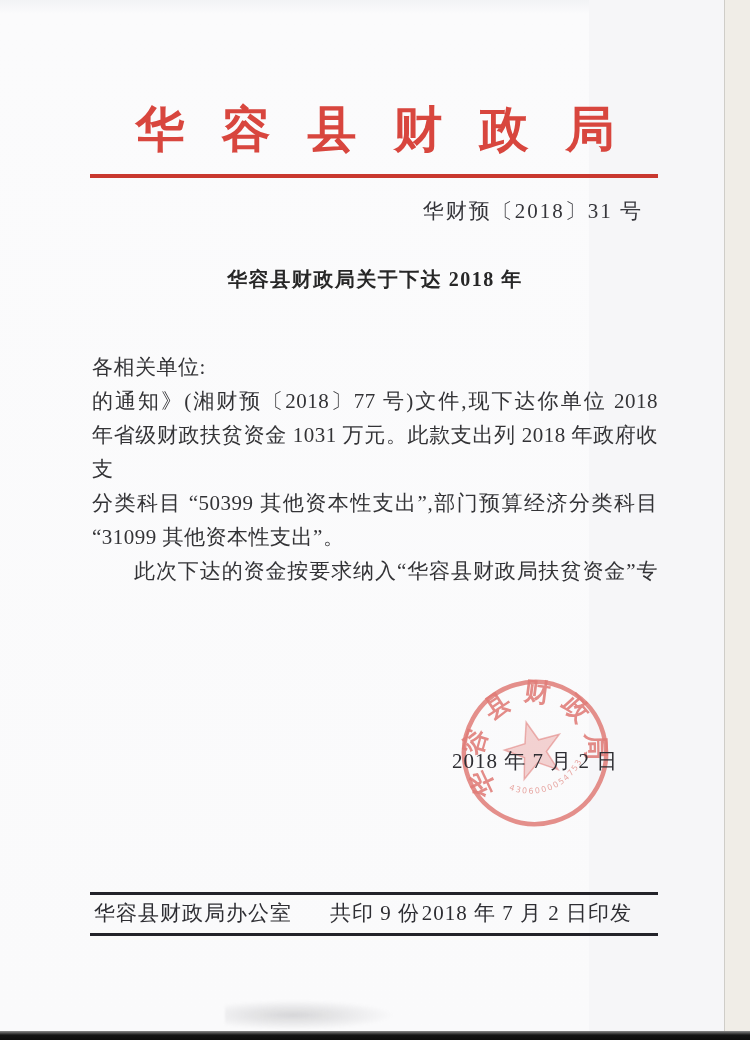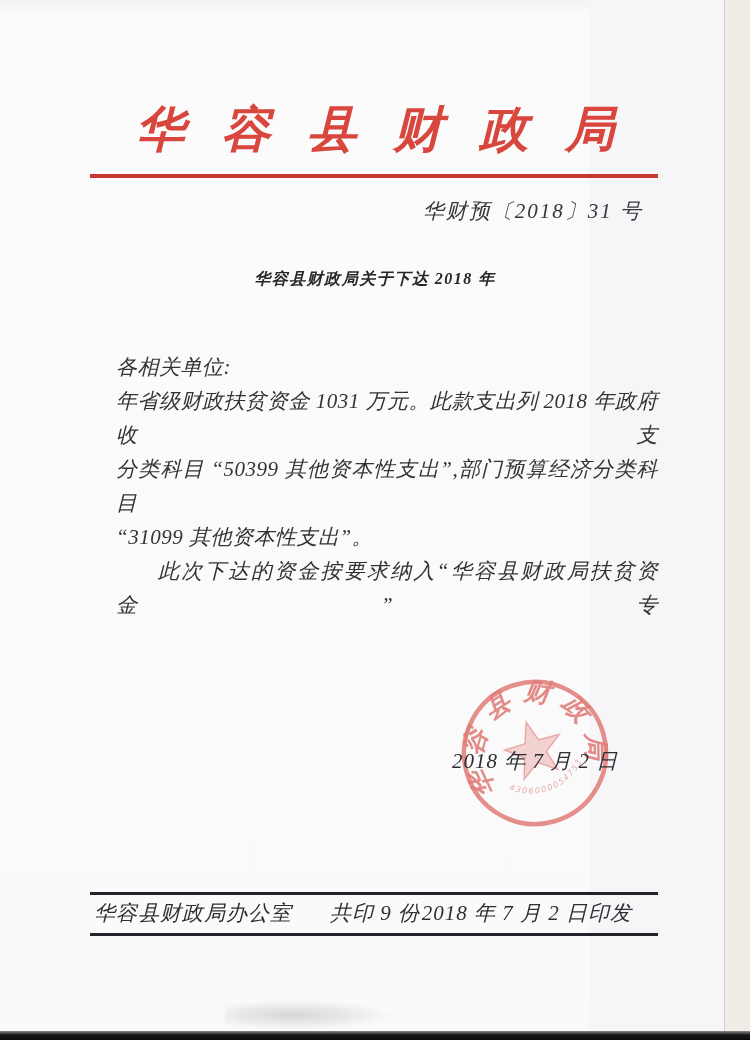--- a/index.html
+++ b/index.html
@@ -4,21 +4,20 @@
 <style>
   html,body{margin:0;padding:0;}
   body{
     width:750px;height:1040px;position:relative;overflow:hidden;
     background:#f6f6f8;
     font-family:"Liberation Serif","DejaVu Serif",serif;
   }
   .page{
     position:absolute;left:0;top:0;width:589px;height:1040px;
     background:linear-gradient(180deg,#f2f3f5 0px,#fbfbfc 14px,#fafafb 100%);
-    font-style:italic;
   }
   .scan-edge-right{
     position:absolute;left:724px;top:0;width:26px;height:1040px;
     background:#f0ede7;border-left:1px solid #cfcdc8;
   }
   .scan-bar-bottom{
     position:absolute;left:0;top:1031px;width:750px;height:9px;
     background:linear-gradient(180deg,#8a8a8a 0%,#141414 45%,#0d0d0d 100%);
   }
   .pencil-smudge{
@@ -34,28 +33,28 @@
   .letterhead span{letter-spacing:37px;margin-right:-37px;}
   .red-rule{
     position:absolute;left:90px;top:174px;width:568px;height:4px;background:#c9382f;
   }
   .doc-number{
     position:absolute;left:82px;top:197px;width:561px;
     text-align:right;font-size:21px;color:#35353a;letter-spacing:2px;
   }
   .title{
     position:absolute;left:92px;top:260px;width:566px;
-    text-align:center;font-weight:bold;color:#272727;font-size:16px;line-height:38px;
+    text-align:center;font-weight:bold;color:#272727;font-size:20px;line-height:38px;
     letter-spacing:1.5px;
   }
   .body-block{
     position:absolute;left:92px;top:350px;width:566px;
     font-size:21px;line-height:34px;color:#333336;letter-spacing:.5px;
   }
-  .bl{min-height:34px;white-space:normal;margin-left:24px;}
+  .bl{min-height:34px;white-space:normal;}
   .j{text-align:justify;text-align-last:justify;}
   .ind{text-indent:42px;}
   .issue-date{
     position:absolute;left:452px;top:738px;font-size:21px;color:#2e2e33;
     letter-spacing:1px;z-index:3;white-space:nowrap;margin-top:9px;
   }
   .seal{
     position:absolute;left:440px;top:658px;width:190px;height:190px;z-index:2;opacity:.9;
   }
   .footer-rule{position:absolute;left:90px;width:568px;height:3px;background:#23232a;}
@@ -75,20 +74,21 @@
   <div class="red-rule"></div>
 
   <div class="doc-number">华财预〔2018〕31 号</div>
 
   <div class="title">
     <div>华容县财政局关于下达 2018 年</div>
   </div>
 
   <div class="body-block">
     <div class="bl">各相关单位:</div>
+    <div class="bl j">的通知》(湘财预〔2018〕77 号)文件,现下达你单位 2018</div>
     <div class="bl j">年省级财政扶贫资金 1031 万元。此款支出列 2018 年政府收支</div>
     <div class="bl j">分类科目 “50399 其他资本性支出”,部门预算经济分类科目</div>
     <div class="bl">“31099 其他资本性支出”。</div>
     <div class="bl j ind">此次下达的资金按要求纳入“华容县财政局扶贫资金”专</div>
   </div>
 
   <svg class="seal" viewBox="0 0 190 190" xmlns="http://www.w3.org/2000/svg">
     <g transform="rotate(-16 95 95)">
       <circle cx="95" cy="95" r="71" fill="none" stroke="#dd6e69" stroke-width="4.5" opacity="0.85"></circle>
       <polygon points="95,63 102.1,83.3 123.5,83.7 106.4,96.7 112.6,117.3 95,105 77.4,117.3 83.6,96.7 66.5,83.7 87.9,83.3" fill="rgba(224,110,105,0.32)" stroke="rgba(221,110,105,0.55)" stroke-width="1.5"></polygon>

